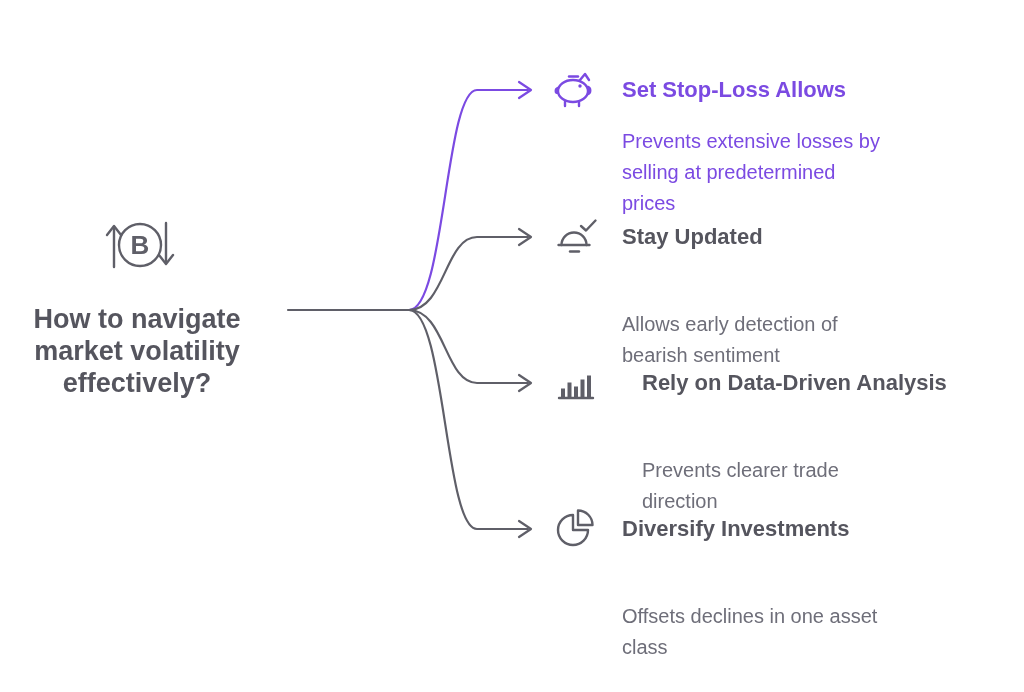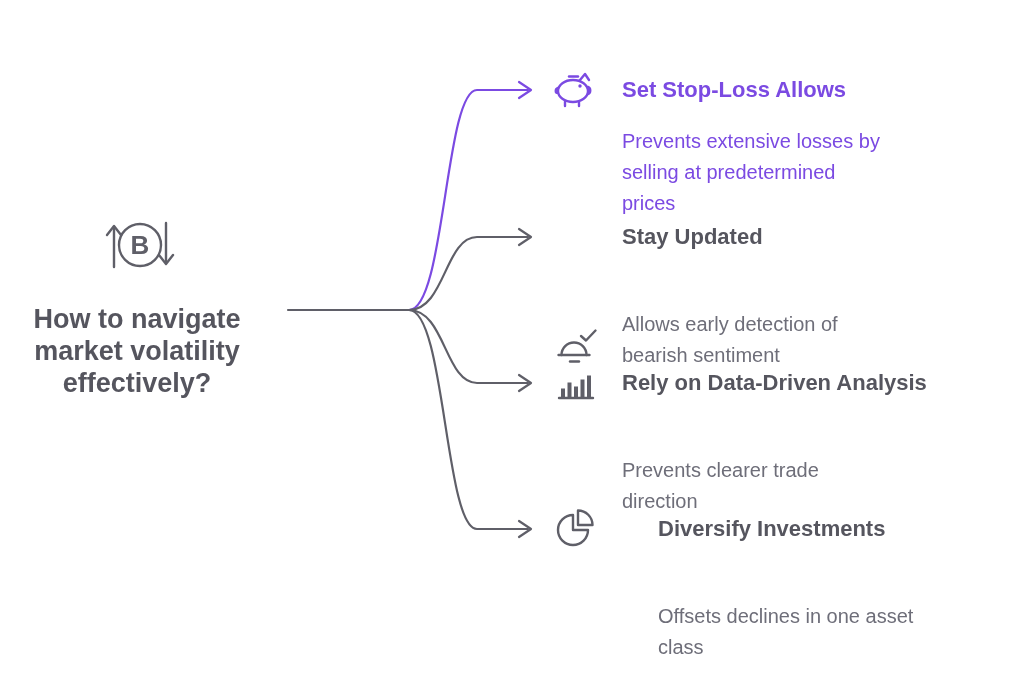--- a/index.html
+++ b/index.html
@@ -75,23 +75,23 @@
     line-height: 31px;
     white-space: pre-line;
     max-width: 360px;
   }
   .branch.purple .branch-title, .branch.purple .branch-desc, .branch.purple .branch-icon { color: var(--accent-purple); }
   .branch.gray .branch-title { color: var(--title-gray); }
   .branch.gray .branch-desc  { color: var(--desc-gray); margin-top: 48px; }
   .branch.gray .branch-icon  { color: var(--line-gray); }
 
   .branch-1 { top: 66px;  }
-  .branch-2 { top: 213px; align-items: flex-end; }
-  .branch-3 { top: 359px; }
-  .branch-4 { top: 505px; gap: 36px; }
+  .branch-2 { top: 213px; }
+  .branch-3 { top: 359px; gap: 20px; }
+  .branch-4 { top: 505px; }
 </style>
 </head>
 <body>
 
 <div class="canvas">
 
   <svg class="connectors" viewBox="0 0 1024 692" xmlns="http://www.w3.org/2000/svg">
     <path class="line-gray" d="M288 310 H409"></path>
     <path class="line-purple" d="M409 310 C445 310 445 90 477 90 H528"></path>
     <path class="line-purple" d="M519 82 L531 90 L519 98"></path>

